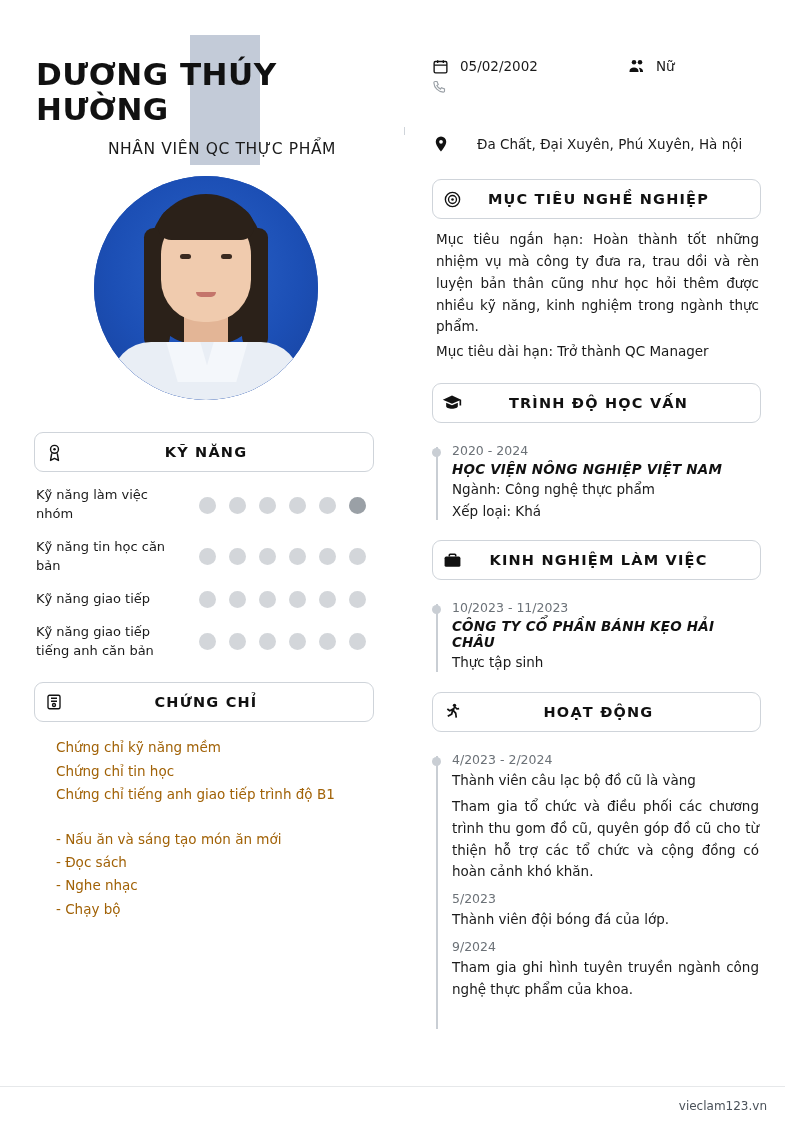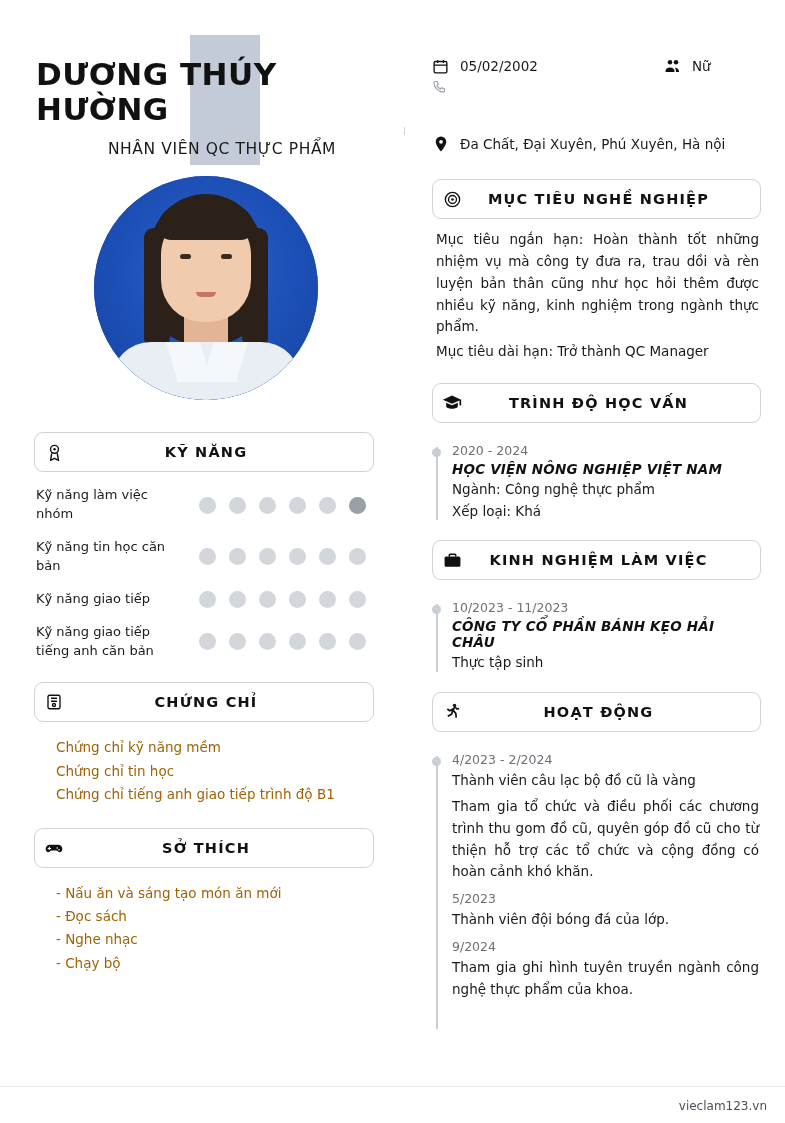--- a/index.html
+++ b/index.html
@@ -281,21 +281,21 @@
     width: 28px;
     flex: 0 0 28px;
     display: flex;
     align-items: center;
     color: #111;
   }
   .c-text {
     font-size: 13.5px;
     color: #1a1a1a;
   }
-  .c-split { display: flex; gap: 36px; }
+  .c-split { display: flex; }
   .c-split .half { display: flex; align-items: center; }
   .c-split .half.first { width: 196px; }
 
   .divider-v {
     position: absolute;
     left: 0;
     top: 92px;
     width: 1px;
     height: 8px;
     background: #cfd4da;
@@ -476,28 +476,20 @@
           <span class="pill-title">CHỨNG CHỈ</span>
         </div>
         <ul class="bullet-list">
           <li>Chứng chỉ kỹ năng mềm</li>
           <li>Chứng chỉ tin học</li>
           <li>Chứng chỉ tiếng anh giao tiếp trình độ B1</li>
         </ul>
       </div>
 
       <div class="left-sec" style="margin-top:22px;">
-        <div class="pill">
-          <span class="ic">
-            <svg width="20" height="20" viewBox="0 0 24 24" fill="#111">
-              <path d="M7 8h10a5 5 0 0 1 5 5.2c0 2-1.3 3.8-3.2 3.8-1.1 0-1.8-.6-2.5-1.3L15 15H9l-1.3.7C7 16.4 6.3 17 5.2 17 3.3 17 2 15.2 2 13.2A5 5 0 0 1 7 8zm-1.2 2.6v1.3H4.5v1.3h1.3v1.3h1.3v-1.3h1.3v-1.3H7.1v-1.3H5.8zM15.8 11a.95.95 0 1 0 0 1.9.95.95 0 0 0 0-1.9zm2.2 2.2a.95.95 0 1 0 0 1.9.95.95 0 0 0 0-1.9z"></path>
-            </svg>
-          </span>
-          <span class="pill-title">SỞ THÍCH</span>
-        </div>
         <ul class="bullet-list" style="padding-left:22px;">
           <li>- Nấu ăn và sáng tạo món ăn mới</li>
           <li>- Đọc sách</li>
           <li>- Nghe nhạc</li>
           <li>- Chạy bộ</li>
         </ul>
       </div>
     </div>
 
     <div class="right">
@@ -533,21 +525,21 @@
             </svg>
           </span>
           <span class="c-text"></span>
         </div>
 
         <div class="c-row" style="min-height:22px;">
           <span class="c-ic"></span>
           <span class="c-text"></span>
         </div>
 
-        <div class="c-row" style="margin-top:6px;">
+        <div class="c-row" style="margin-top:6px;gap:17px;">
           <span class="c-ic">
             <svg width="18" height="18" viewBox="0 0 24 24" fill="#111">
               <path d="M12 2a7 7 0 0 0-7 7c0 5.2 7 13 7 13s7-7.8 7-13a7 7 0 0 0-7-7zm0 9.5A2.5 2.5 0 1 1 12 6.5a2.5 2.5 0 0 1 0 5z"></path>
             </svg>
           </span>
           <span class="c-text">Đa Chất, Đại Xuyên, Phú Xuyên, Hà nội</span>
         </div>
       </div>
 
       <div class="right-sec" style="margin-top:22px;">

